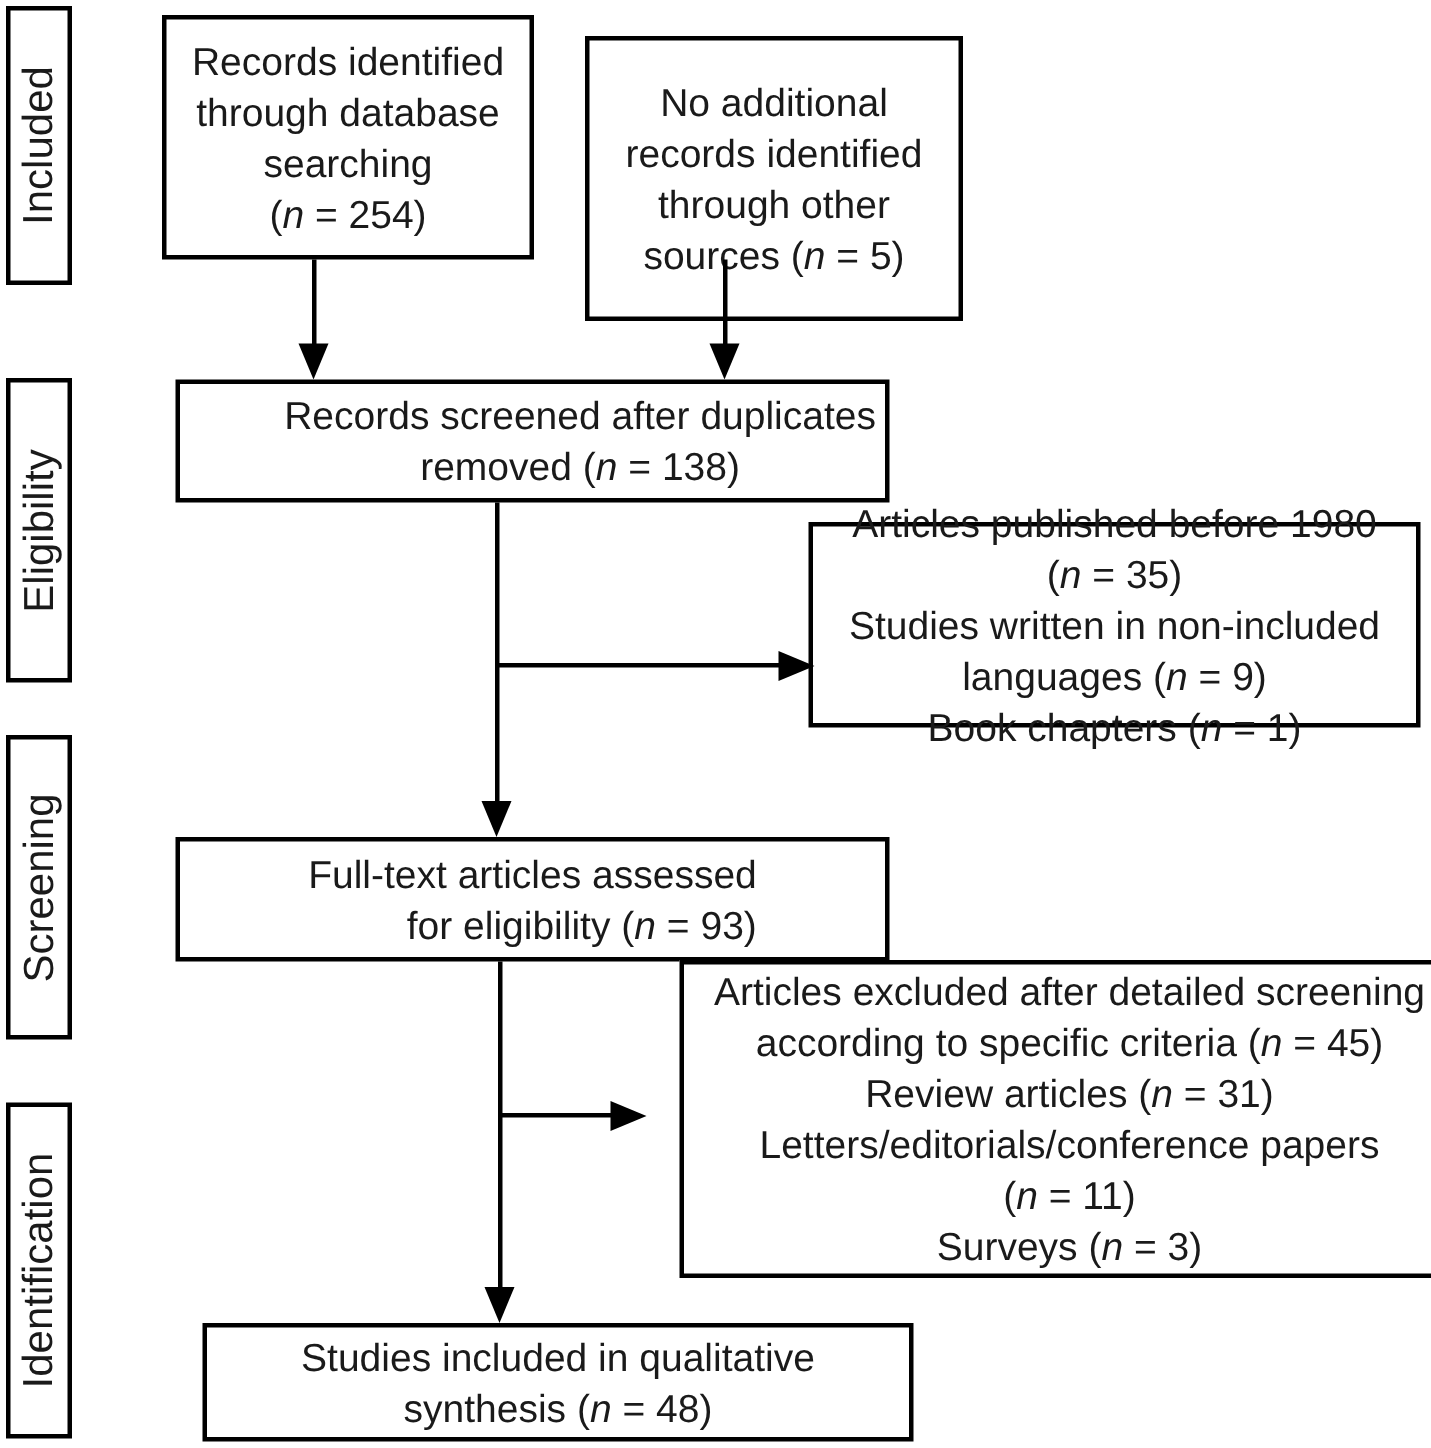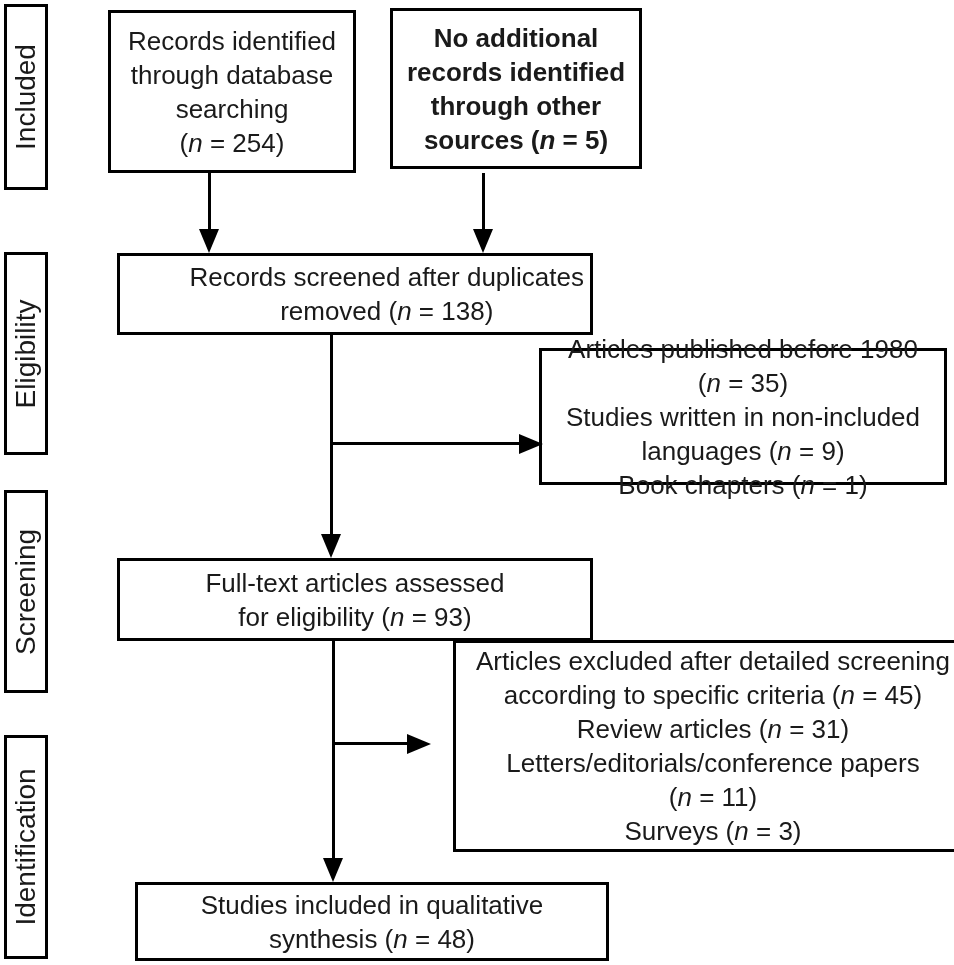--- a/index.html
+++ b/index.html
@@ -77,33 +77,33 @@
     <span>Screening</span>
   </div>
   <div class="sbox" style="left:4px; top:735px; width:44px; height:224px;">
     <span>Identification</span>
   </div>
 
   <div class="fbox" style="left:86px; top:10px; width:248px; height:163px;">
     <div>Records identified<br>through database<br>searching<br>(<i>n</i> = 254)</div>
   </div>
 
-  <div class="fbox" style="left:368px; top:8px; width:252px; height:161px;font-weight:bold;">
+  <div class="fbox" style="left:368px; top:24px; width:252px; height:190px;">
     <div>No additional<br>records identified<br>through other<br>sources (<i>n</i> = 5)</div>
   </div>
 
   <div class="fbox" style="left:95px; top:253px; width:476px; height:82px;justify-content:flex-end;">
     <div>Records screened after duplicates<br>removed (<i>n</i> = 138)</div>
   </div>
 
   <div class="fbox" style="left:517px; top:348px; width:408px; height:137px;">
     <div>Articles published before 1980<br>(<i>n</i> = 35)<br>Studies written in non-included<br>languages (<i>n</i> = 9)<br>Book chapters (<i>n</i> = 1)</div>
   </div>
 
-  <div class="fbox" style="left:95px; top:558px; width:476px; height:83px;">
+  <div class="fbox" style="left:95px; top:558px; width:476px; height:83px;text-align:right;">
     <div>Full-text articles assessed<br>for eligibility (<i>n</i> = 93)</div>
   </div>
 
   <div class="fbox" style="left:431px; top:640px; width:520px; height:212px;">
     <div>Articles excluded after detailed screening<br>according to specific criteria (<i>n</i> = 45)<br>Review articles (<i>n</i> = 31)<br>Letters/editorials/conference papers<br>(<i>n</i> = 11)<br>Surveys (<i>n</i> = 3)</div>
   </div>
 
   <div class="fbox" style="left:113px; top:882px; width:474px; height:79px;">
     <div>Studies included in qualitative<br>synthesis (<i>n</i> = 48)</div>
   </div>

